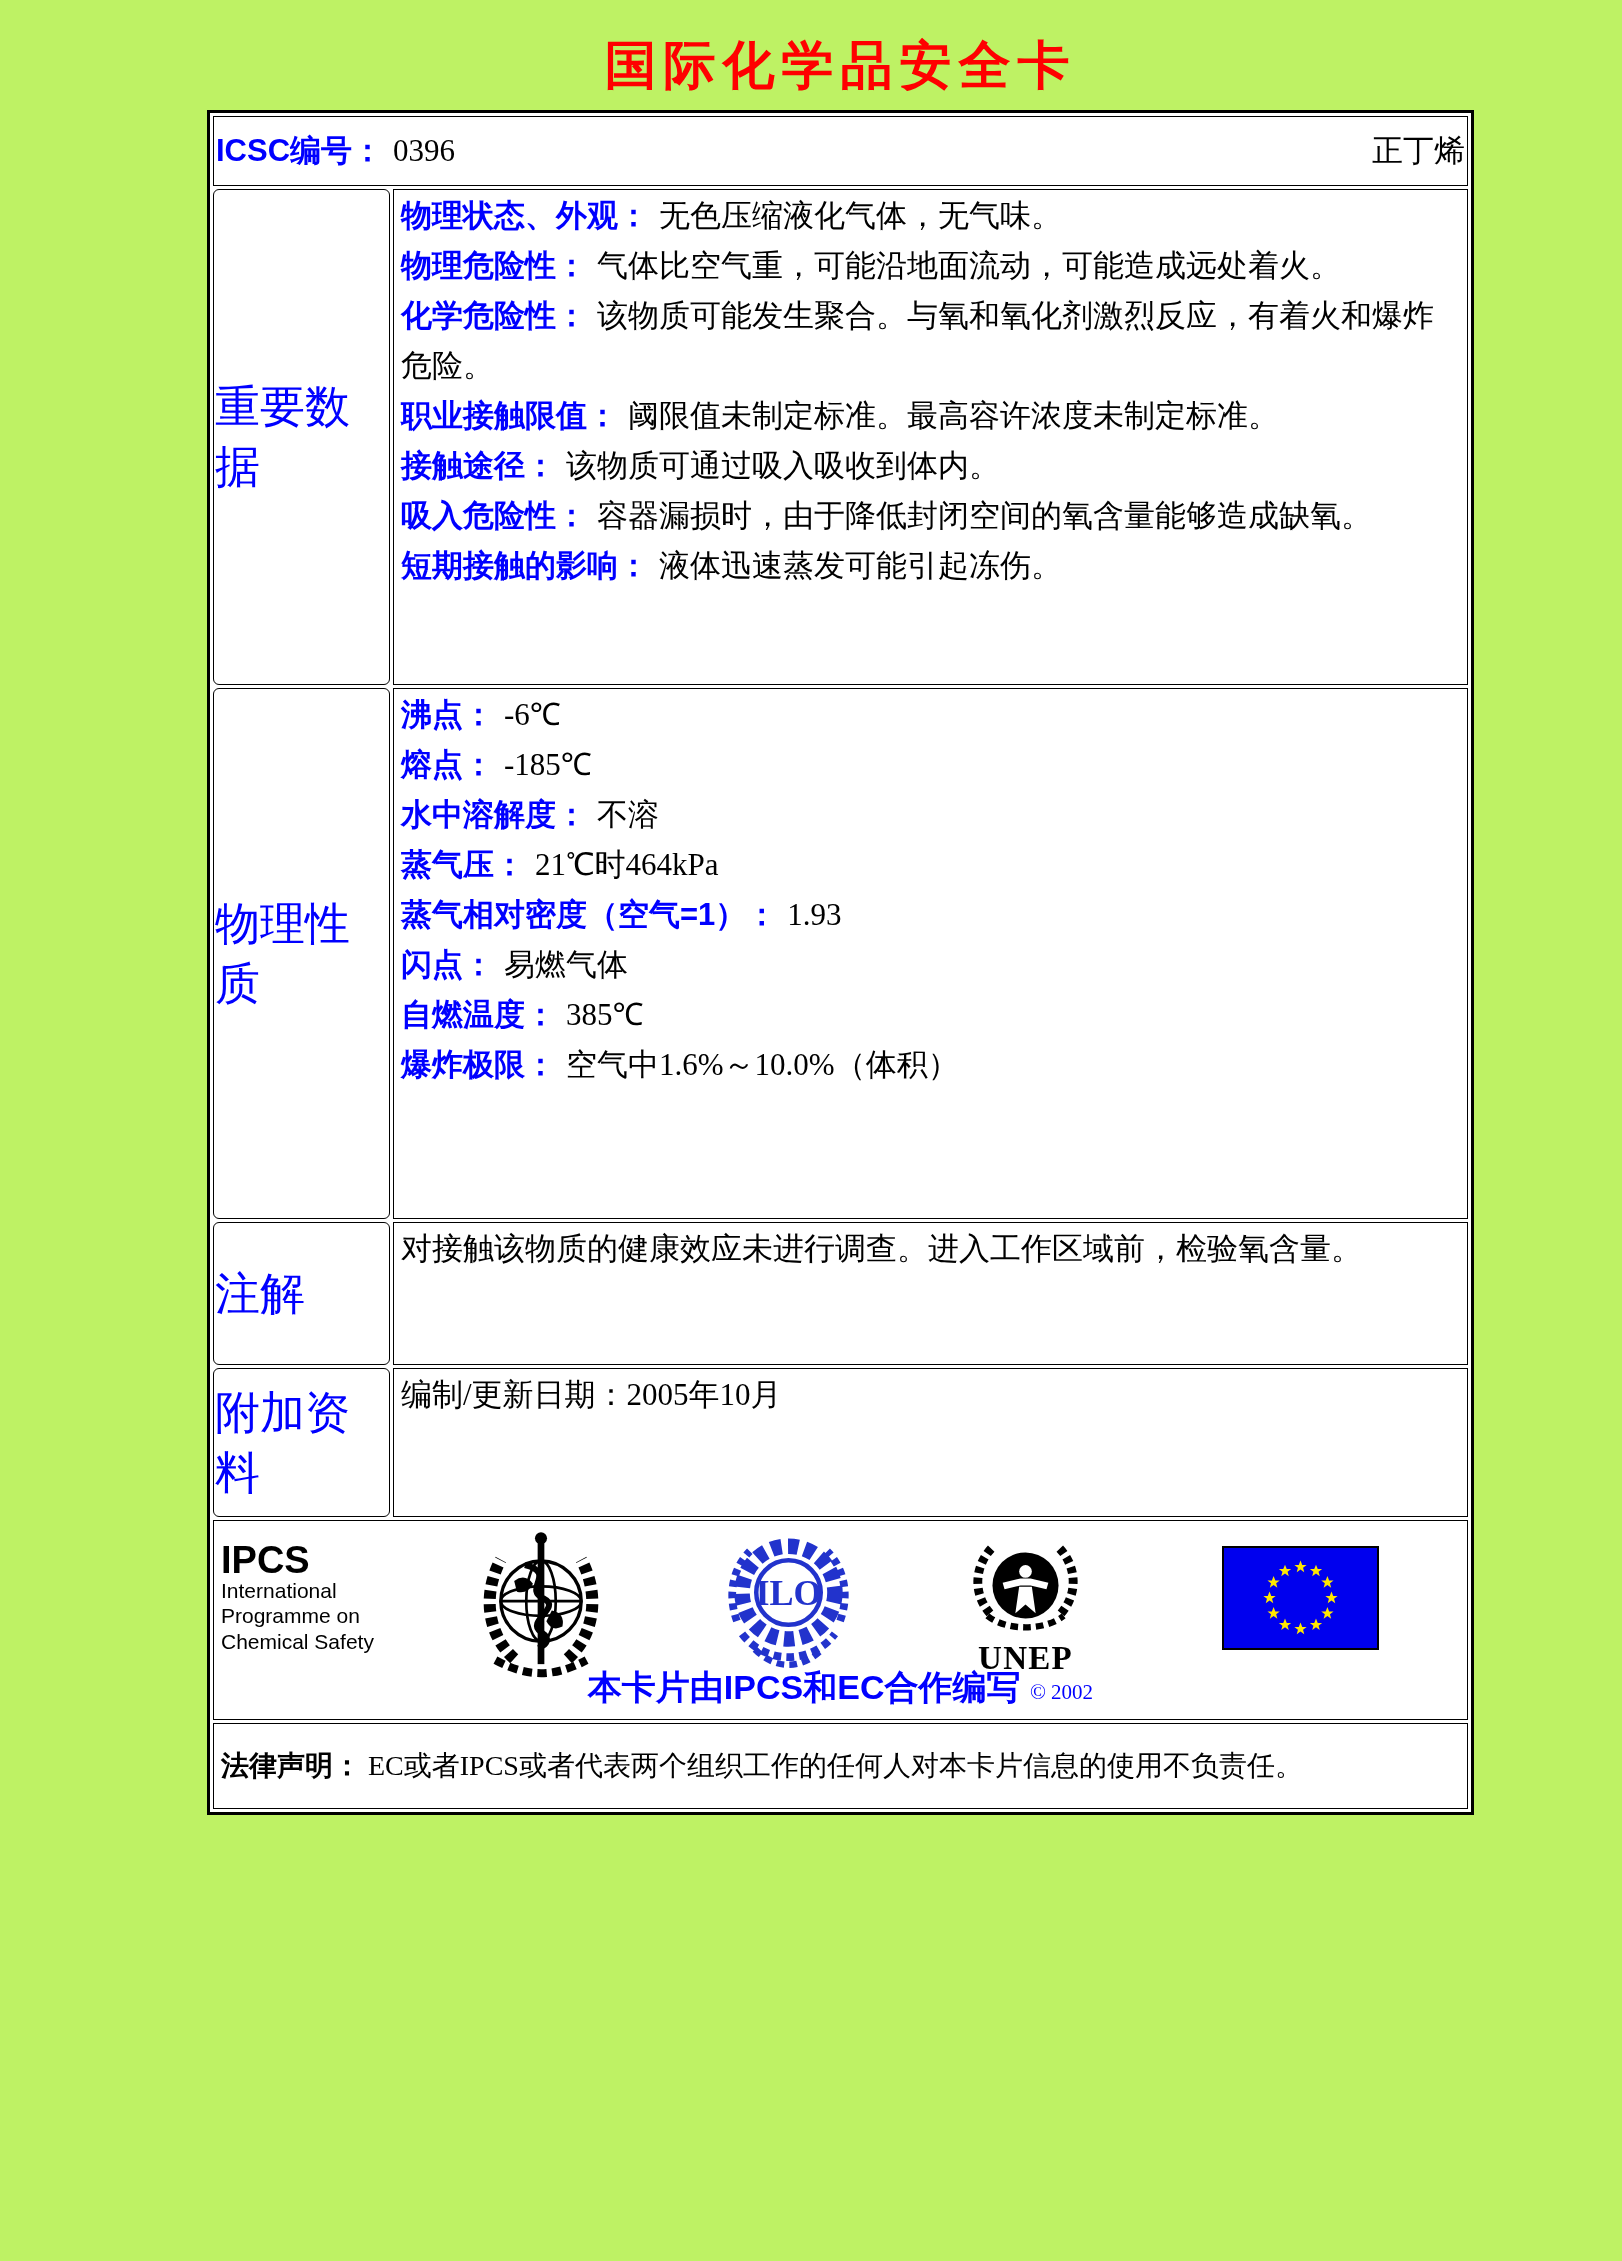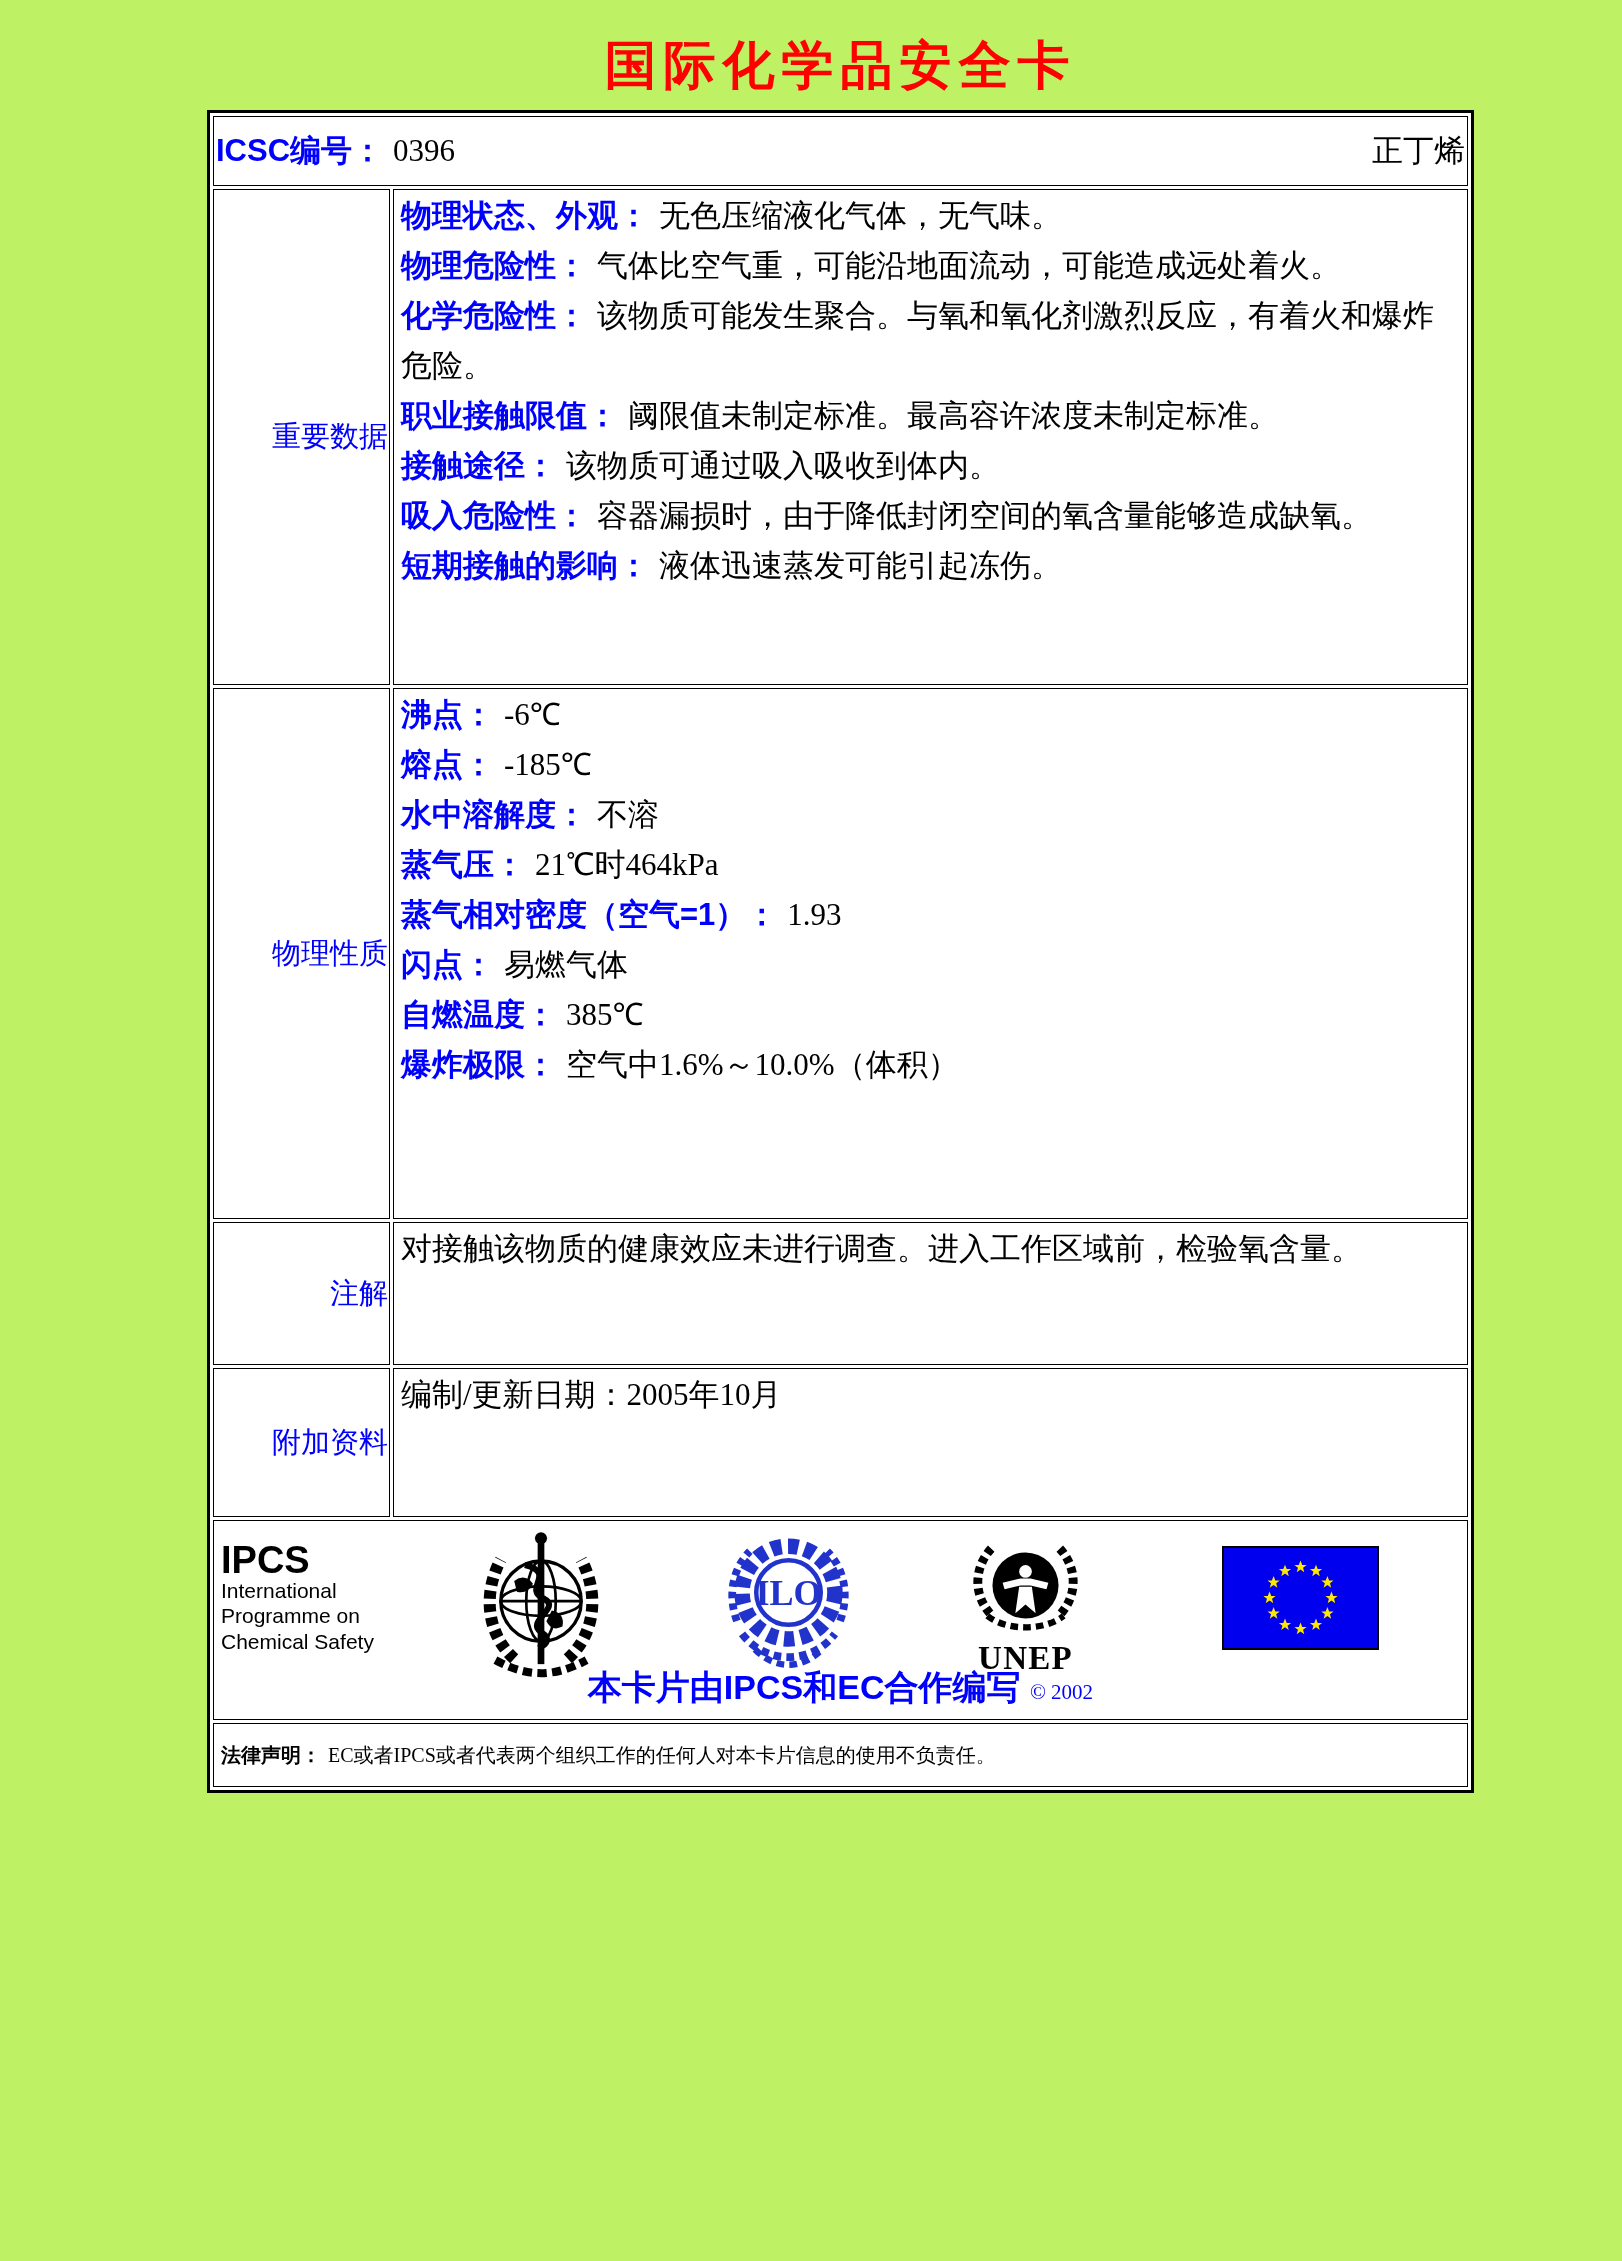--- a/index.html
+++ b/index.html
@@ -5,43 +5,43 @@
   html,body{margin:0;padding:0;background:#ffffff;}
   .page{position:relative;width:1623px;height:2261px;background:#bef264;overflow:hidden;
         font-family:"Liberation Serif", serif;color:#000;}
   .doc-title{position:absolute;top:31px;left:207px;width:1267px;text-align:center;
         font-family:"Liberation Sans", sans-serif;font-weight:bold;font-size:52px;
         letter-spacing:7px;color:#FF0000;}
   table.card{position:absolute;top:110px;left:207px;width:1267px;
         border-collapse:separate;border-spacing:3.5px;border:3.5px solid #000;
         background:#fff;}
   td{border:1.4px solid #000;background:#fff;}
-  td.label-cell{width:173px;text-align:right;vertical-align:middle;
-        font-family:"Liberation Sans", sans-serif;font-size:29px;color:#0000FF;}
+  td.label-cell{width:173px;text-align:left;vertical-align:middle;
+        font-family:"Liberation Sans", sans-serif;font-size:45px;color:#0000FF;border-radius:6px;}
   td.content-cell{vertical-align:top;padding:1.4px 7px 0 7px;font-size:31px;line-height:50px;}
   td.header-cell{height:68px;vertical-align:middle;padding:0 2px;font-size:31px;margin-left:40px;}
   .hdr-flex{display:flex;justify-content:space-between;align-items:center;}
   .blue-label{font-family:"Liberation Sans", sans-serif;font-weight:bold;color:#0000FF;
         margin-right:10px;}
   .line{margin:0;}
   td.logos-cell{height:198px;padding:0;}
   .logo-area{position:relative;width:100%;height:197px;}
   .ipcs-block{position:absolute;left:7px;top:21px;font-family:"Liberation Sans", sans-serif;}
   .ipcs-acronym{font-weight:bold;font-size:38px;line-height:35px;}
   .ipcs-line{font-size:21px;line-height:25.5px;}
   .who-logo{position:absolute;left:260px;top:5.7px;}
   .ilo-logo{position:absolute;left:510px;top:11.3px;}
   .unep-logo{position:absolute;left:748px;top:10px;}
   .eu-flag{position:absolute;left:1008px;top:24px;width:153px;height:100px;
         background:#0000EE;border:2.1px solid #000;}
   .eu-flag svg{display:block;width:100%;height:100%;}
   .card-caption{position:absolute;left:0;right:0;top:143px;text-align:center;
         font-family:"Liberation Sans", sans-serif;font-weight:bold;font-size:34px;color:#0000FF;}
   .card-caption .copyright{font-family:"Liberation Serif", serif;font-weight:normal;font-size:21px;}
-  td.legal-cell{height:52px;vertical-align:middle;padding:5px 7px;font-size:20px;}
+  td.legal-cell{height:52px;vertical-align:middle;padding:16px 7px;font-size:28px;}
   .legal-label{font-family:"Liberation Sans", sans-serif;font-weight:bold;color:#000;margin-right:7px;}
   .chem-name{font-size:31px;}
 </style>
 </head>
 <body>
 
 <div class="page">
 
   <div class="doc-title">国际化学品安全卡</div>
 

